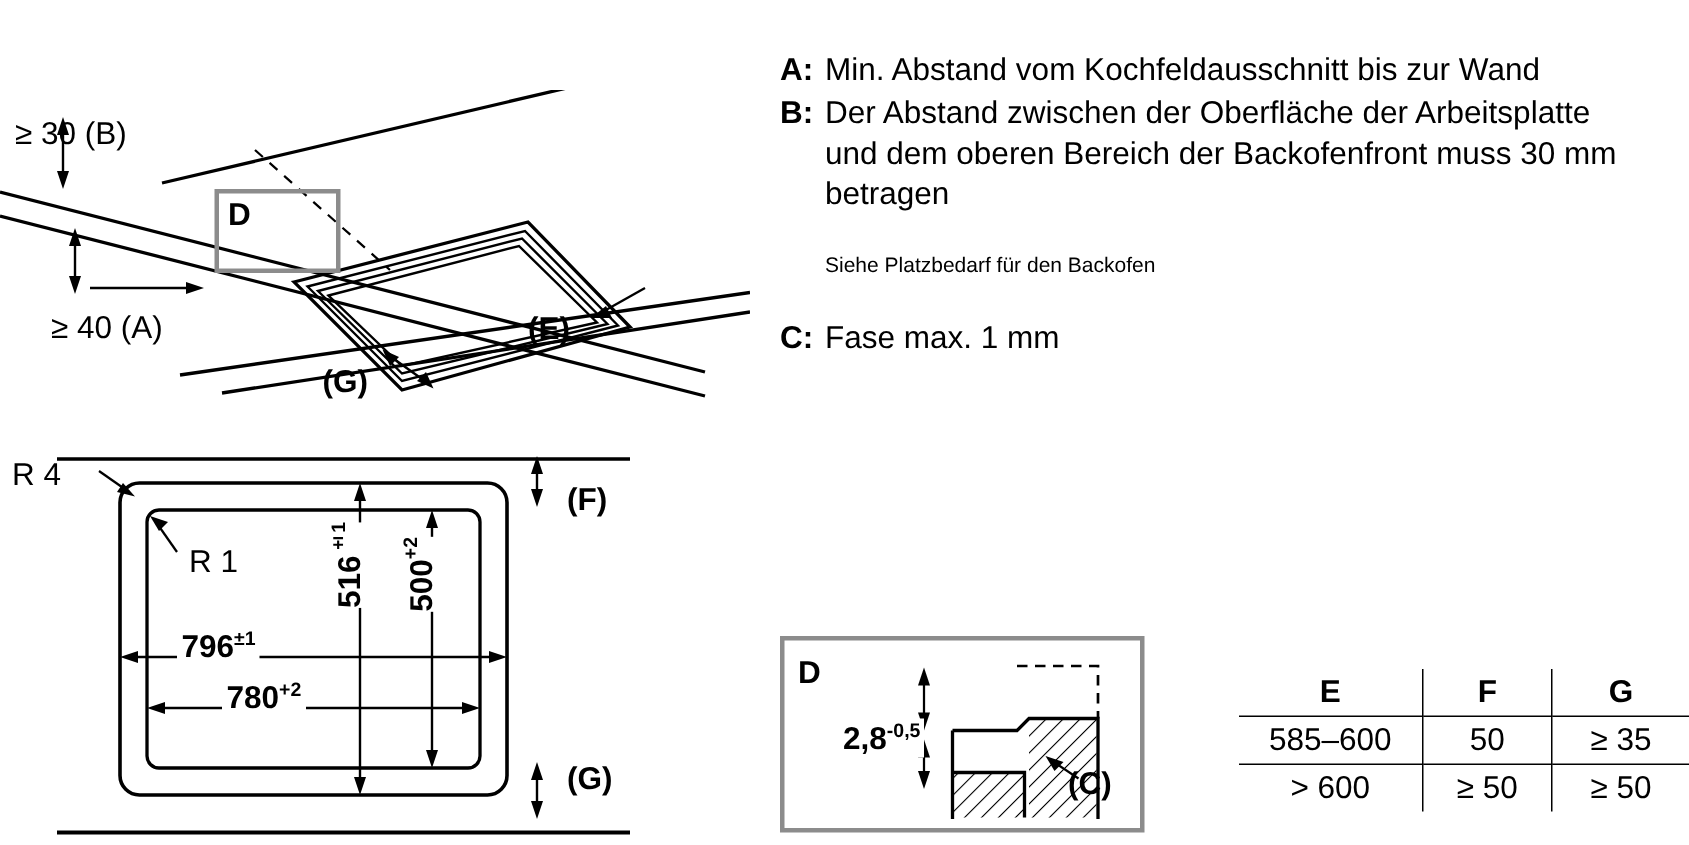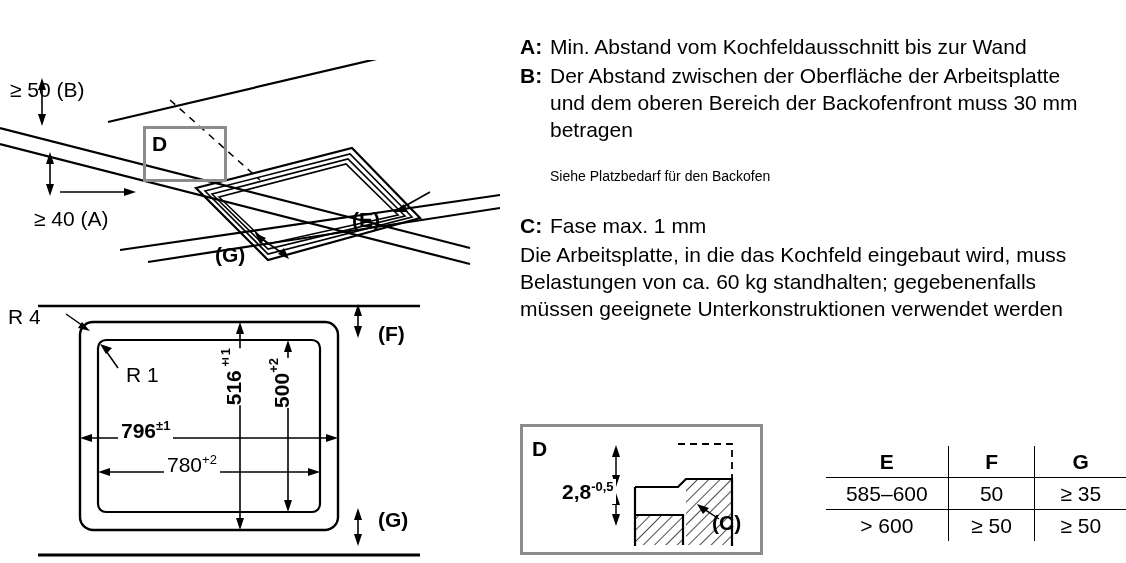--- a/index.html
+++ b/index.html
@@ -137,21 +137,21 @@
         <line x1="258" y1="176" x2="286" y2="196" stroke-width="1.6"></line>
         <polygon points="255,173 266,178 260,184" fill="#000" stroke="none"></polygon>
         <polygon points="289,199 278,194 284,188" fill="#000" stroke="none"></polygon>
       </g>
     </svg>
   </div>
 
   <div class="abs" style="left:143px; top:126px; width:78px; height:50px; border:3px solid #8c8c8c;"></div>
   <div class="abs lbl lbl-b" style="left:152px; top:132px;">D</div>
 
-  <div class="abs lbl" style="left:10px; top:78px;">≥ 50 (B)</div>
+  <div class="abs lbl" style="left:10px; top:78px;">≥ 30 (B)</div>
   <div class="abs lbl" style="left:34px; top:207px;text-align:right;">≥ 40 (A)</div>
   <div class="abs lbl lbl-b" style="left:352px; top:208px;">(E)</div>
   <div class="abs lbl lbl-b" style="left:215px; top:243px;">(G)</div>
 
   <div class="abs" style="left:0px; top:290px; width:500px; height:273px;">
     <svg width="500" height="273" viewBox="0 0 500 273">
       <g stroke="#000" fill="none">
 
         <line x1="38" y1="16" x2="420" y2="16" stroke-width="2.4"></line>
 
@@ -195,21 +195,21 @@
   </div>
 
   <div class="abs lbl" style="left:8px; top:305px;">R 4</div>
   <div class="abs lbl" style="left:126px; top:363px;">R 1</div>
   <div class="abs lbl lbl-b" style="left:378px; top:322px;">(F)</div>
   <div class="abs lbl lbl-b" style="left:378px; top:508px;">(G)</div>
 
   <div class="abs" style="left:118px; top:418px; font-size:21px; font-weight:bold; background:#fff; padding:0 3px;">
     <span>796</span><span class="sup">±1</span>
   </div>
-  <div class="abs" style="left:148px; top:452px; font-size:21px; font-weight:normal; background:#fff; padding:0 3px;margin-left:16px;">
+  <div class="abs" style="left:148px; top:452px; font-size:21px; font-weight:bold; background:#fff; padding:0 3px;">
     <span>780</span><span class="sup">+2</span>
   </div>
 
   <div class="abs vert" style="left:218px; top:348px; font-size:21px; font-weight:bold; background:#fff;">
     <span>516</span><span class="sup">±1</span>
   </div>
   <div class="abs vert" style="left:266px; top:358px; font-size:21px; font-weight:bold; background:#fff;">
     <span>500</span><span class="sup">+2</span>
   </div>
 
@@ -228,21 +228,20 @@
     <div class="gap-18"></div>
 
     <div class="note-plain">Siehe Platzbedarf für den Backofen</div>
 
     <div class="gap-22"></div>
 
     <div class="note-row">
       <div class="note-key">C:</div>
       <div class="note-text">Fase max. 1 mm</div>
     </div>
-    <div class="note-block">Die Arbeitsplatte, in die das Kochfeld eingebaut wird, muss Belastungen von ca. 60 kg standhalten; gegebenenfalls müssen geeignete Unterkonstruktionen verwendet werden</div>
   </div>
 
   <div class="abs" style="left:520px; top:424px; width:237px; height:125px; border:3px solid #8c8c8c;"></div>
   <div class="abs lbl lbl-b" style="left:532px; top:437px;">D</div>
 
   <div class="abs" style="left:523px; top:427px; width:231px; height:119px;">
     <svg width="231" height="119" viewBox="0 0 231 119">
       <defs>
         <pattern id="hatch" patternUnits="userSpaceOnUse" width="8" height="8" patternTransform="rotate(45)">
           <line x1="0" y1="0" x2="0" y2="8" stroke="#000" stroke-width="1.4"></line>

